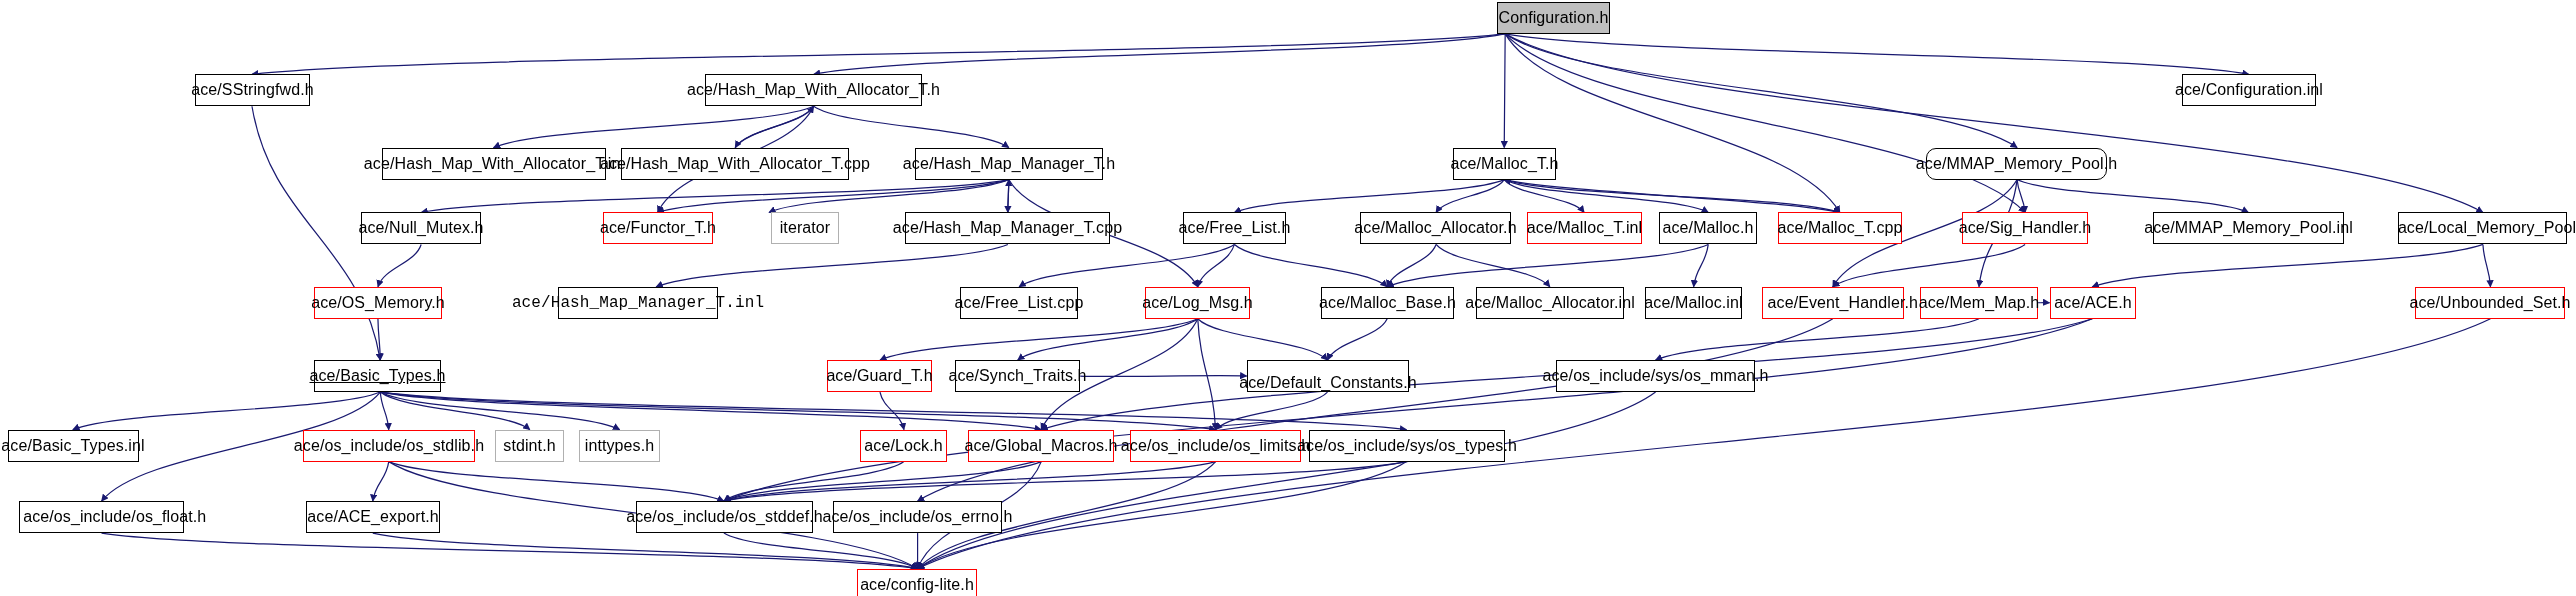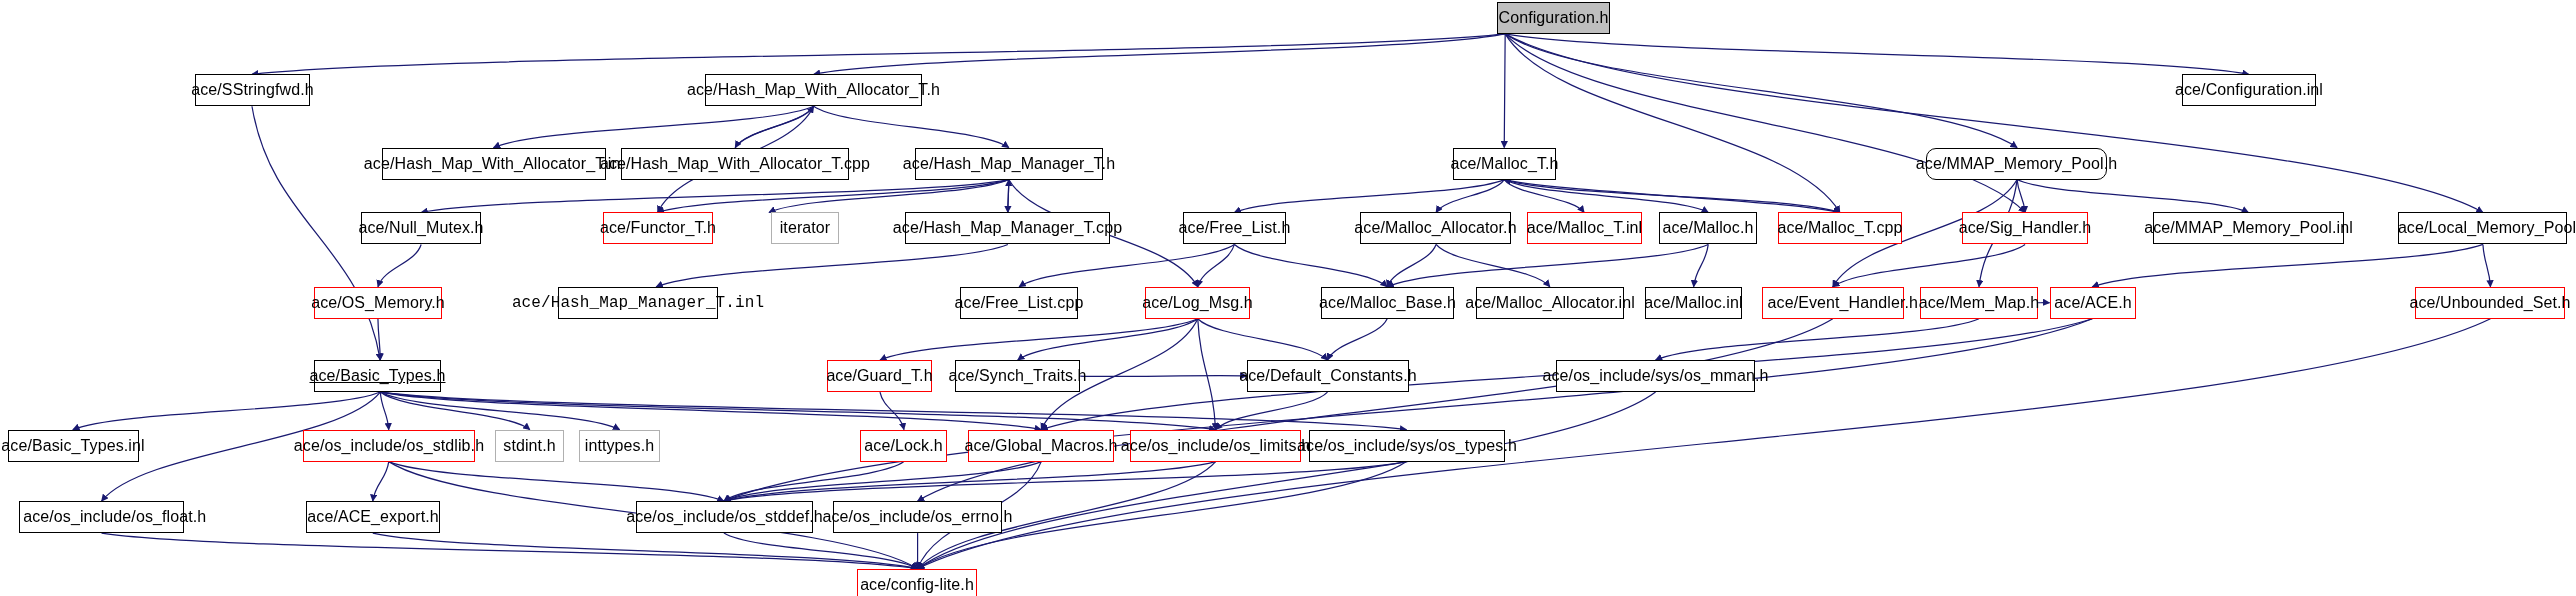--- a/index.html
+++ b/index.html
@@ -225,21 +225,21 @@
       </div>
       <div class="node" style="left: 314px; top: 360px; width: 127px; text-decoration: underline;">
         <span class="nlabel">ace/Basic_Types.h</span>
       </div>
       <div class="node red" style="left: 827px; top: 360px; width: 105px;">
         <span class="nlabel">ace/Guard_T.h</span>
       </div>
       <div class="node" style="left: 955px; top: 360px; width: 125px;">
         <span class="nlabel">ace/Synch_Traits.h</span>
       </div>
-      <div class="node" style="left: 1247px; top: 360px; width: 162px;">
+      <div class="node" style="left: 1247px; top: 360px; width: 162px; align-items: flex-end;">
         <span class="nlabel">ace/Default_Constants.h</span>
       </div>
       <div class="node" style="left: 1556px; top: 360px; width: 199px;">
         <span class="nlabel">ace/os_include/sys/os_mman.h</span>
       </div>
       <div class="node" style="left: 7.5px; top: 430px; width: 131px;">
         <span class="nlabel">ace/Basic_Types.inl</span>
       </div>
       <div class="node red" style="left: 303px; top: 430px; width: 172px;">
         <span class="nlabel">ace/os_include/os_stdlib.h</span>

